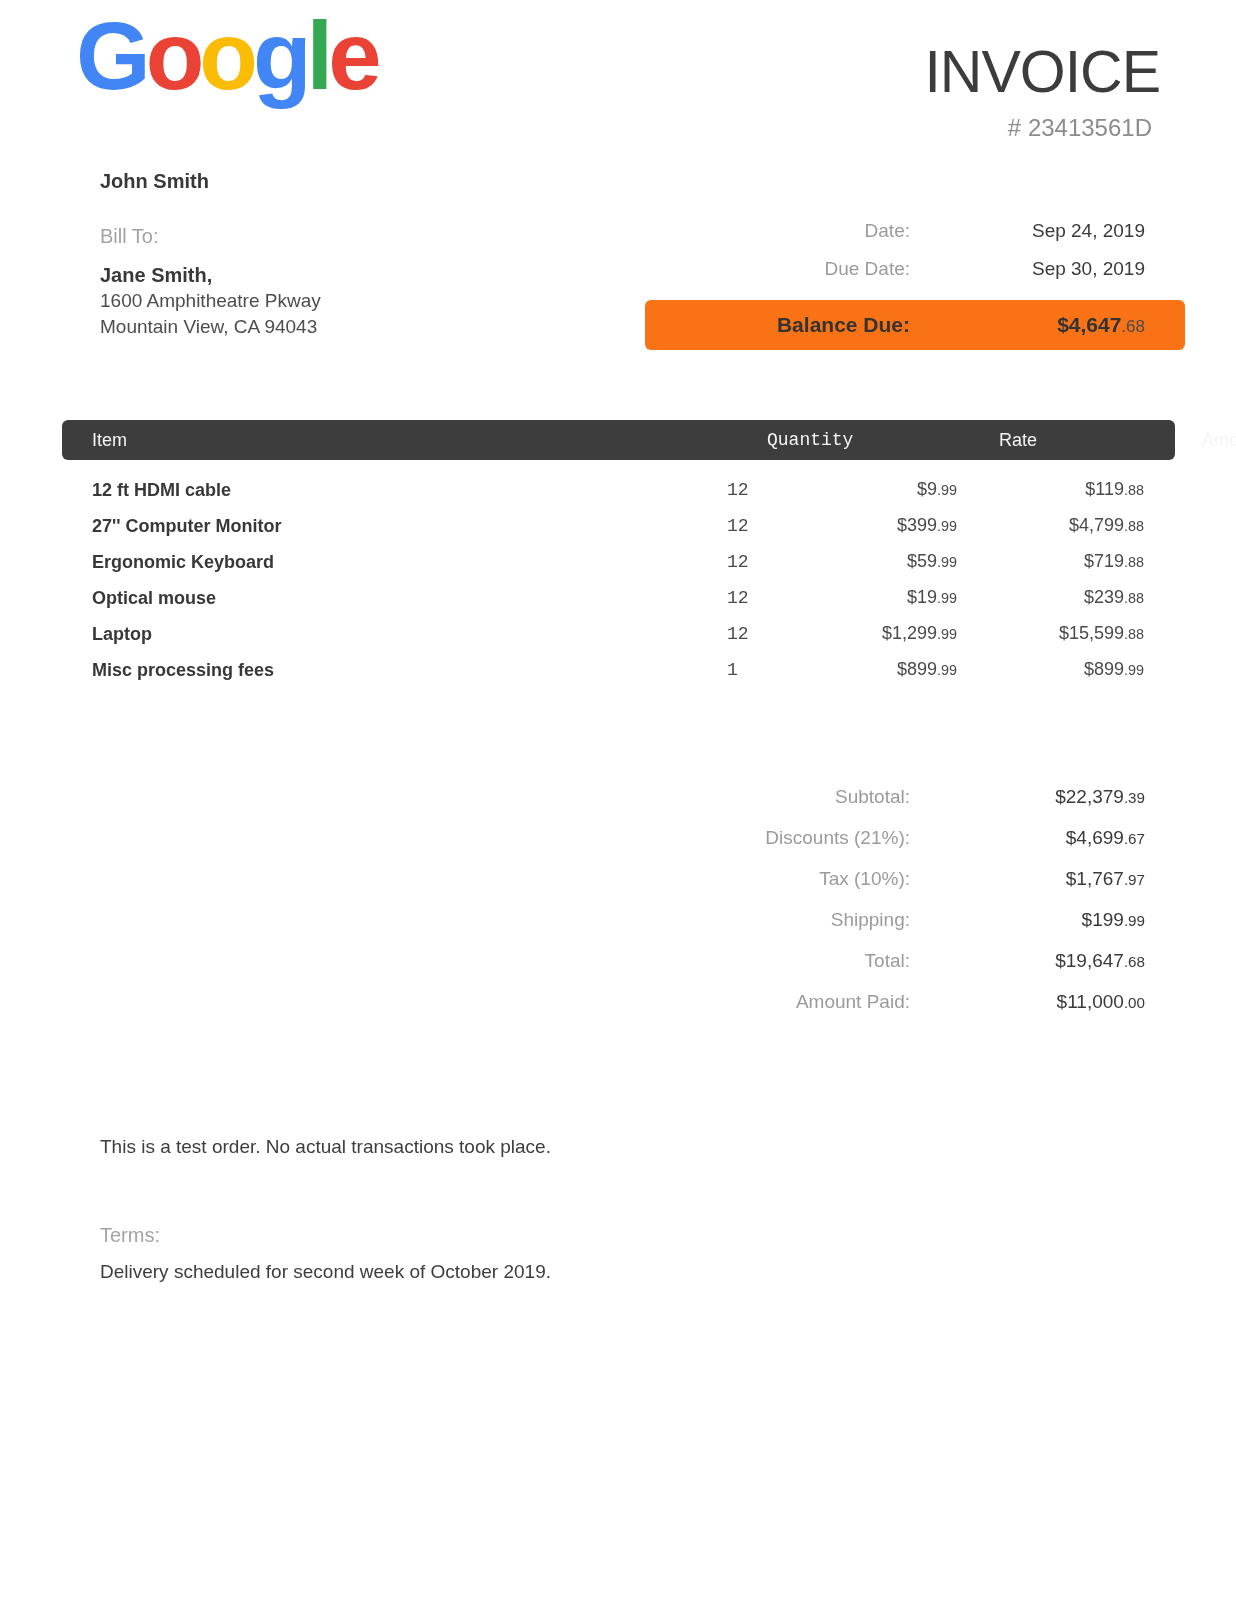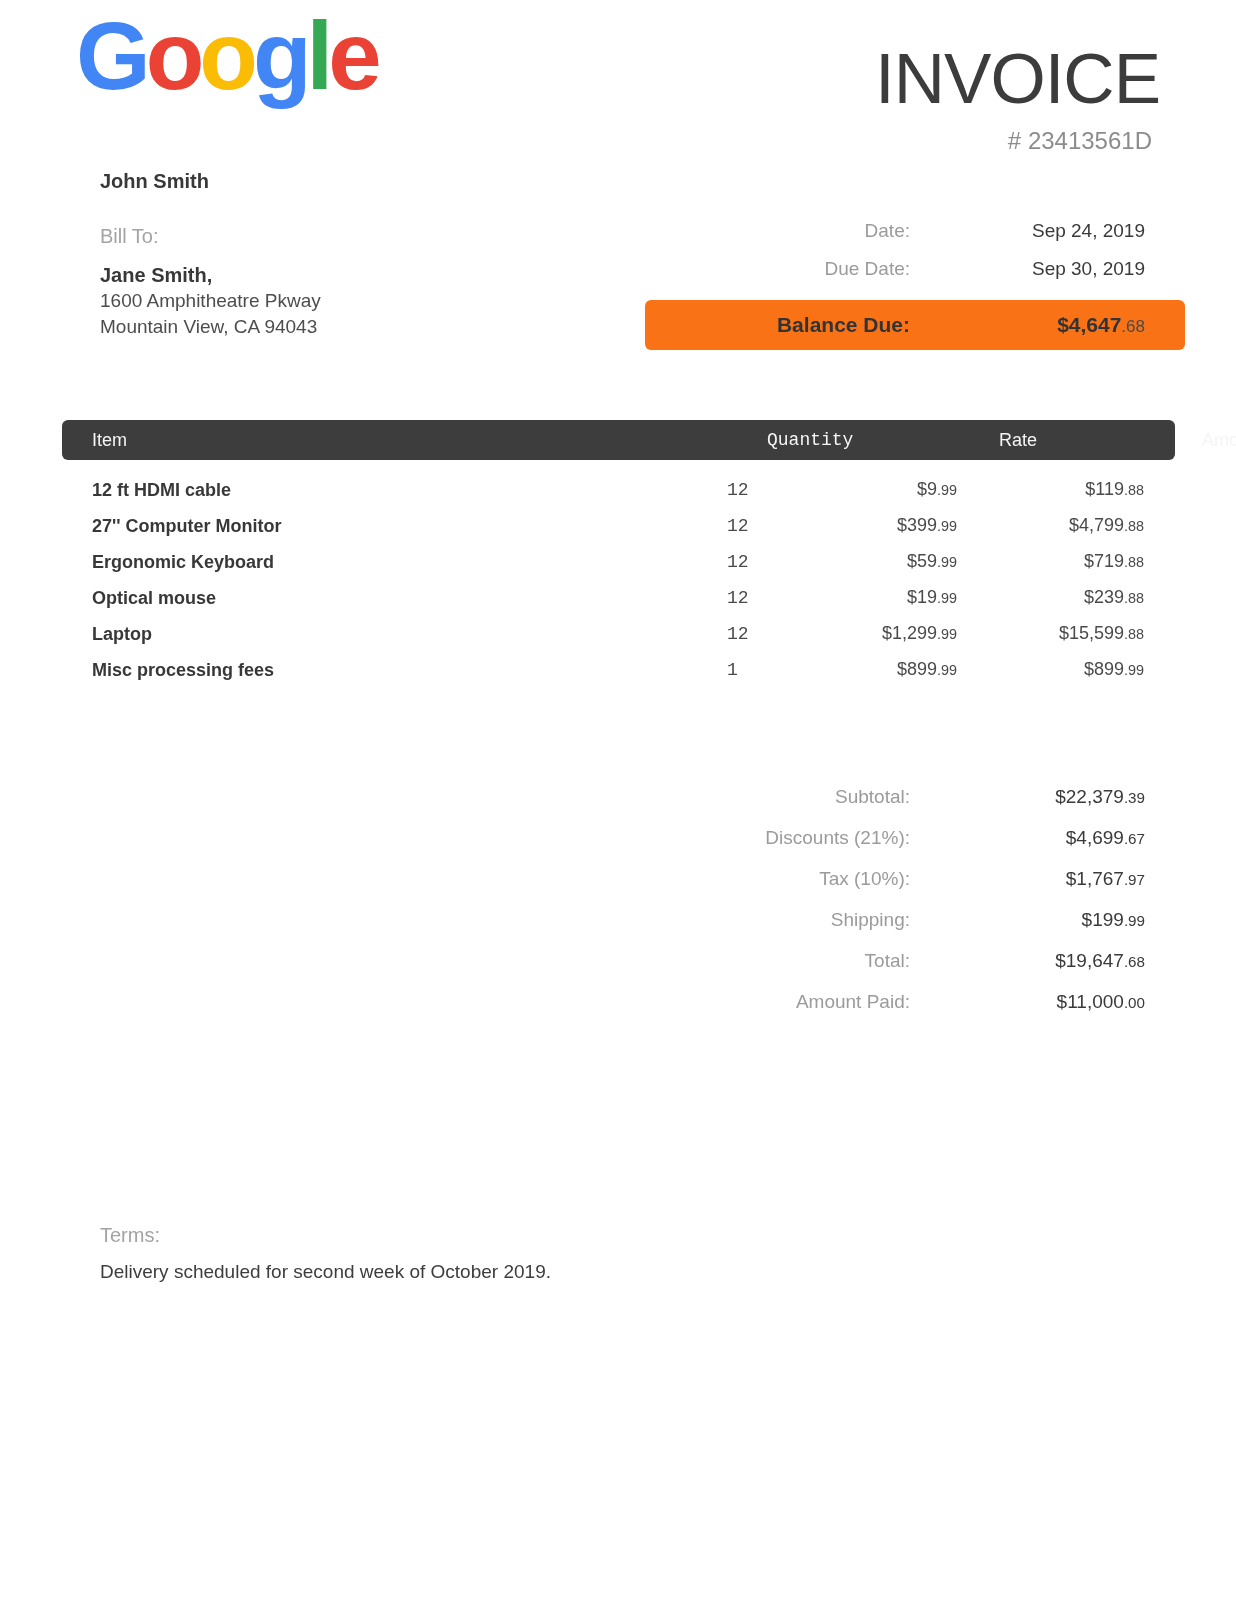--- a/index.html
+++ b/index.html
@@ -7,21 +7,21 @@
   body { font-family:"Liberation Sans", sans-serif; color:#3c3c3c; }
   .page { position:relative; width:1236px; height:1308px; background:#fff; overflow:hidden; }
 
   
   .logo { position:absolute; left:76px; top:6px; font-size:96px; font-weight:bold;
           letter-spacing:-5px; line-height:1.05; }
   .logo span { display:inline-block; }
 
   
   .invoice-head { position:absolute; right:76px; top:38px; text-align:right; }
-  .invoice-title { font-size:71px; letter-spacing:-1px; color:#3c3c3c; font-weight:400; }
+  .invoice-title { font-size:59px; letter-spacing:-1px; color:#3c3c3c; font-weight:400; }
   .invoice-number { margin-top:8px; margin-right:8px; font-size:24px; color:#8c8c8c; }
 
   
   .from-name { position:absolute; left:100px; top:170px; font-size:20px; font-weight:bold; color:#383838; }
   .billto { position:absolute; left:100px; top:224px; font-size:19px; line-height:25.5px; color:#4d4d4d; }
   .billto .muted-label { color:#a3a3a3; font-size:20px; margin-bottom:13px; }
   .billto .bill-name { font-weight:bold; color:#383838; font-size:20px; }
 
   
   .meta { position:absolute; left:645px; top:212px; width:540px; font-size:19px; }
@@ -169,20 +169,21 @@
       <div class="t-label">Total:</div>
       <div class="t-value"><span class="money-main">$19,647</span><span class="money-cents">.68</span></div>
     </div>
     <div class="total-row">
       <div class="t-label">Amount Paid:</div>
       <div class="t-value"><span class="money-main">$11,000</span><span class="money-cents">.00</span></div>
     </div>
   </div>
 
   <div class="notes">
+    <div class="block-text">This is a test order. No actual transactions took place.</div>
   </div>
 
   <div class="terms">
     <div class="block-label">Terms:</div>
     <div class="block-text">Delivery scheduled for second week of October 2019.</div>
   </div>
 
   <div class="page-edge"></div>
   <div class="page-edge-under"></div>
 </div>

